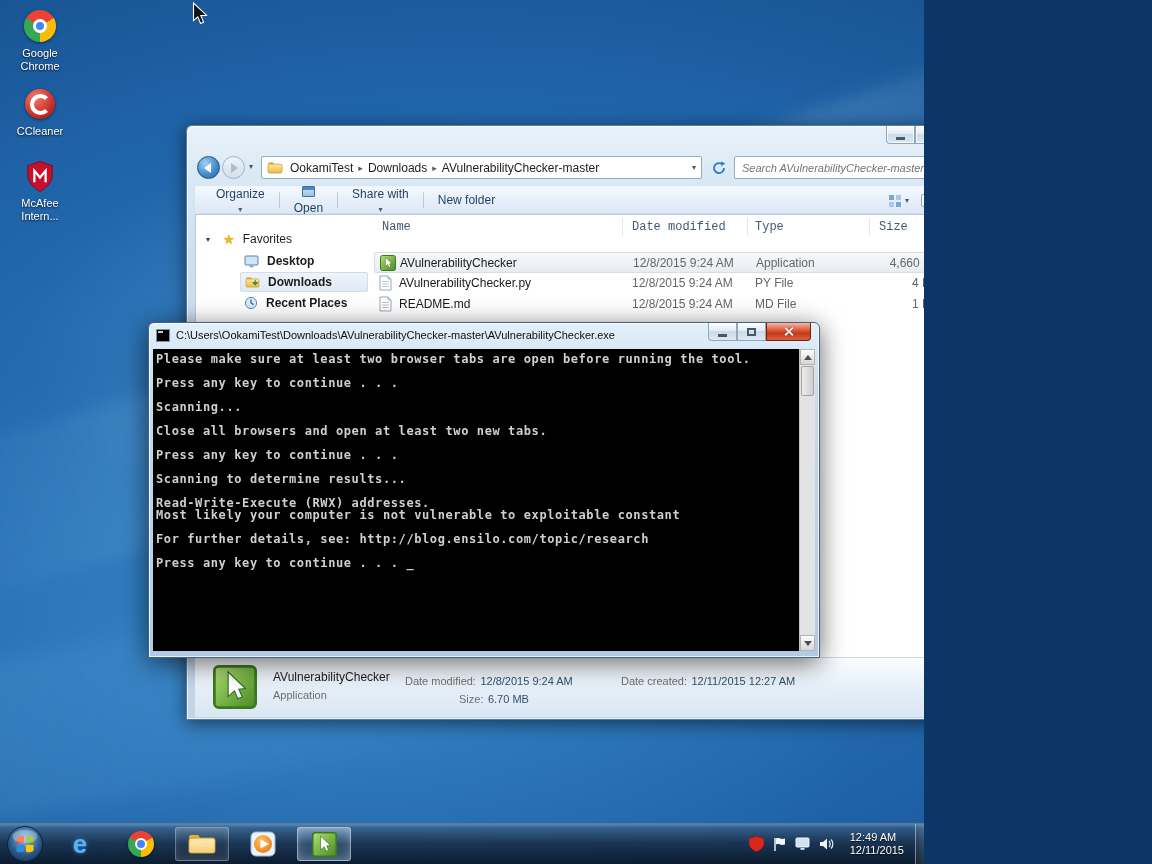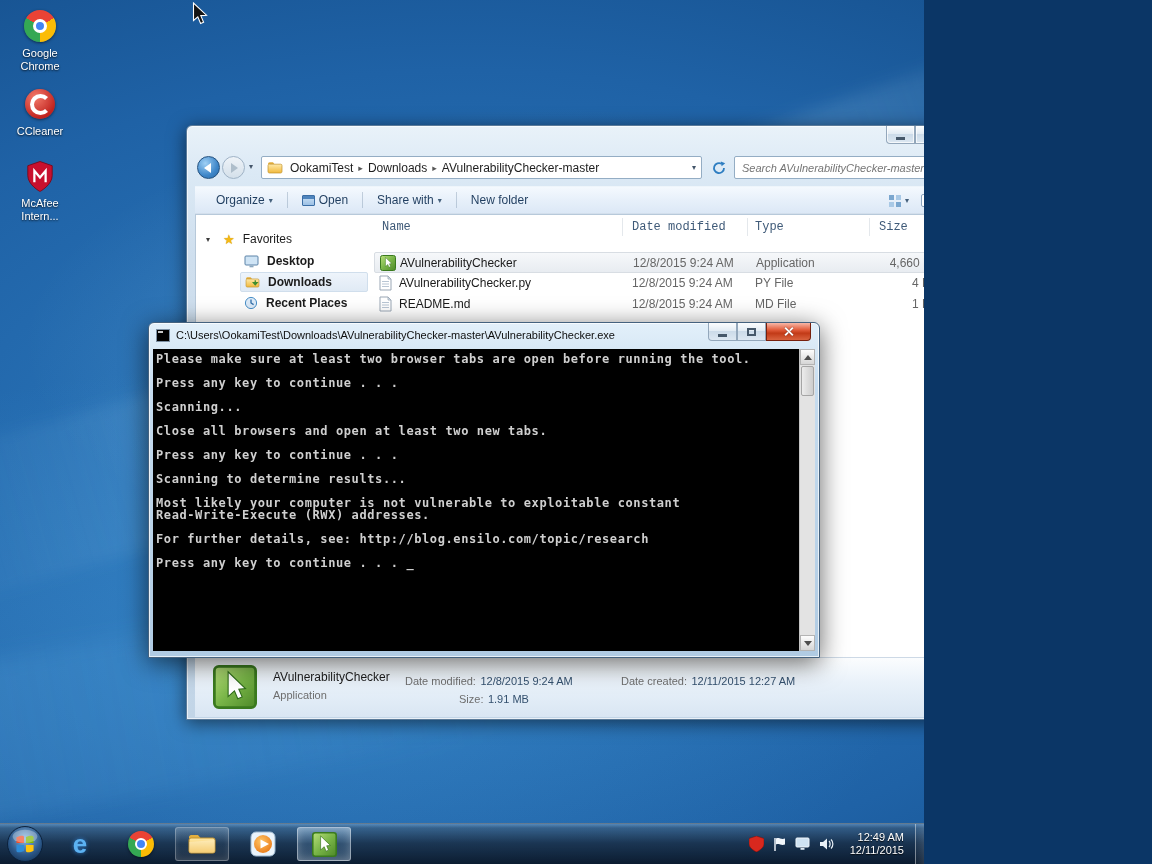--- a/index.html
+++ b/index.html
@@ -72,21 +72,21 @@
   .refresh{position:absolute;right:246px;top:4px;width:18px;height:18px;display:flex;align-items:center;justify-content:center;}
   .search-box{position:absolute;right:2px;top:1px;width:238px;height:23px;background:#fff;border:1px solid #94adc4;border-radius:2px;
     display:flex;align-items:center;}
   .search-box input{flex:1;border:none;outline:none;background:transparent;font:italic 11px "Liberation Sans",sans-serif;color:#8b97a3;padding:0 4px 0 7px;min-width:0;}
   .mag{width:18px;display:flex;align-items:center;justify-content:center;padding-right:4px;}
 
   
   .cmd-bar{position:absolute;left:8px;right:8px;top:60px;height:28px;display:flex;align-items:center;
     background:linear-gradient(180deg,#f4f9fe,#e7f0fa 50%,#dce8f6);border-bottom:1px solid #d3dfec;border-top:1px solid #eef5fb;
     font-size:12px;color:#1f3d5f;padding-left:14px;}
-  .cmd{display:flex;align-items:center;gap:4px;padding:3px 7px;border-radius:3px;white-space:nowrap;}
+  .cmd{display:flex;align-items:center;gap:4px;padding:3px 7px;border-radius:3px;white-space:nowrap;flex-direction:column;}
   .dd{font-size:8px;color:#44607c;}
   .dd::before{content:"▾";}
   .cmd-sep{width:1px;height:16px;background:rgba(110,135,160,.35);margin:0 7px;}
   .open-ic{width:13px;height:11px;border:1px solid #3b6ea5;border-radius:1px;background:linear-gradient(#cfe4f7,#9cc0e4);position:relative;}
   .open-ic::before{content:"";position:absolute;left:0;top:0;right:0;height:3px;background:#4f85bd;}
   .cmd-right{margin-left:auto;display:flex;align-items:center;gap:12px;padding-right:8px;}
   .views-btn{display:flex;align-items:center;gap:3px;}
   .views-ic{position:relative;width:13px;height:13px;}
   .views-ic::before{content:"";position:absolute;left:0;top:1px;width:5px;height:5px;background:#7ba7cf;box-shadow:7px 0 #a9c9e6,0 7px #a9c9e6,7px 7px #7ba7cf;}
   .pane-btn{width:17px;height:13px;border:1px solid #8aa3bd;border-radius:2px;background:#fff;position:relative;}
@@ -173,21 +173,21 @@
     border-top:1px solid rgba(185,215,240,.5);}
   .orb{width:39px;height:39px;margin:0 9px 0 5px;display:flex;align-items:center;justify-content:center;}
   .tb-buttons{display:flex;align-items:center;gap:7px;height:100%;}
   .tbtn{width:54px;height:34px;border-radius:3px;display:flex;align-items:center;justify-content:center;border:1px solid transparent;}
   .tbtn.running{background:linear-gradient(rgba(255,255,255,.16),rgba(255,255,255,.03) 50%,rgba(255,255,255,.10));
     border:1px solid rgba(255,255,255,.30);box-shadow:inset 0 0 6px rgba(255,255,255,.12);}
   .tbtn.active{background:linear-gradient(rgba(200,230,255,.40),rgba(130,180,225,.22) 50%,rgba(160,205,245,.30));
     border:1px solid rgba(255,255,255,.48);box-shadow:inset 0 0 10px rgba(255,255,255,.28);}
   .ie-e{font:700 26px "Liberation Sans",sans-serif;color:#5cb2f2;text-shadow:0 0 4px rgba(50,130,210,.9);}
   .tray{margin-left:auto;display:flex;align-items:center;gap:9px;height:100%;padding-right:20px;}
-  .clock{color:#fff;font-size:11px;line-height:13px;text-align:right;text-shadow:0 1px 1px rgba(0,0,0,.85);margin-left:7px;}
+  .clock{color:#fff;font-size:11px;line-height:13px;text-align:left;text-shadow:0 1px 1px rgba(0,0,0,.85);margin-left:7px;}
   .show-desktop{position:absolute;right:0;top:0;width:9px;height:100%;border-left:1px solid rgba(255,255,255,.38);
     background:linear-gradient(90deg,rgba(255,255,255,.04),rgba(255,255,255,.12));}
 
   #cursor{position:absolute;left:192px;top:2px;z-index:99;pointer-events:none;}
 </style>
 </head>
 <body>
 
 <svg width="0" height="0" style="position:absolute">
   <defs>
@@ -439,21 +439,21 @@
         </svg>
       </div>
       <div class="dp-name">AVulnerabilityChecker</div>
       <div class="dp-type">Application</div>
       <div class="dp-mod">
         <span class="lab">Date modified:</span>
         <span class="val">12/8/2015 9:24 AM</span>
       </div>
       <div class="dp-size">
         <span class="lab">Size:</span>
-        <span class="val">1.91 MB</span>
+        <span class="val">6.70 MB</span>
       </div>
       <div class="dp-created">
         <span class="lab">Date created:</span>
         <span class="val">12/11/2015 12:27 AM</span>
       </div>
     </div>
   </div>
 
   <div id="console">
     <div class="c-titlebar">
@@ -478,22 +478,22 @@
         <div class="cline">Press any key to continue . . .</div>
         <div class="cline"></div>
         <div class="cline">Scanning...</div>
         <div class="cline"></div>
         <div class="cline">Close all browsers and open at least two new tabs.</div>
         <div class="cline"></div>
         <div class="cline">Press any key to continue . . .</div>
         <div class="cline"></div>
         <div class="cline">Scanning to determine results...</div>
         <div class="cline"></div>
+        <div class="cline">Read-Write-Execute (RWX) addresses.</div>
         <div class="cline">Most likely your computer is not vulnerable to exploitable constant</div>
-        <div class="cline">Read-Write-Execute (RWX) addresses.</div>
         <div class="cline"></div>
         <div class="cline">For further details, see: http://blog.ensilo.com/topic/research</div>
         <div class="cline"></div>
         <div class="cline">Press any key to continue . . . _</div>
       </div>
       <div class="c-scroll">
         <div class="sb-btn up">
             <span class="tri-up"></span>
           </div>
         <div class="sb-thumb"></div>

